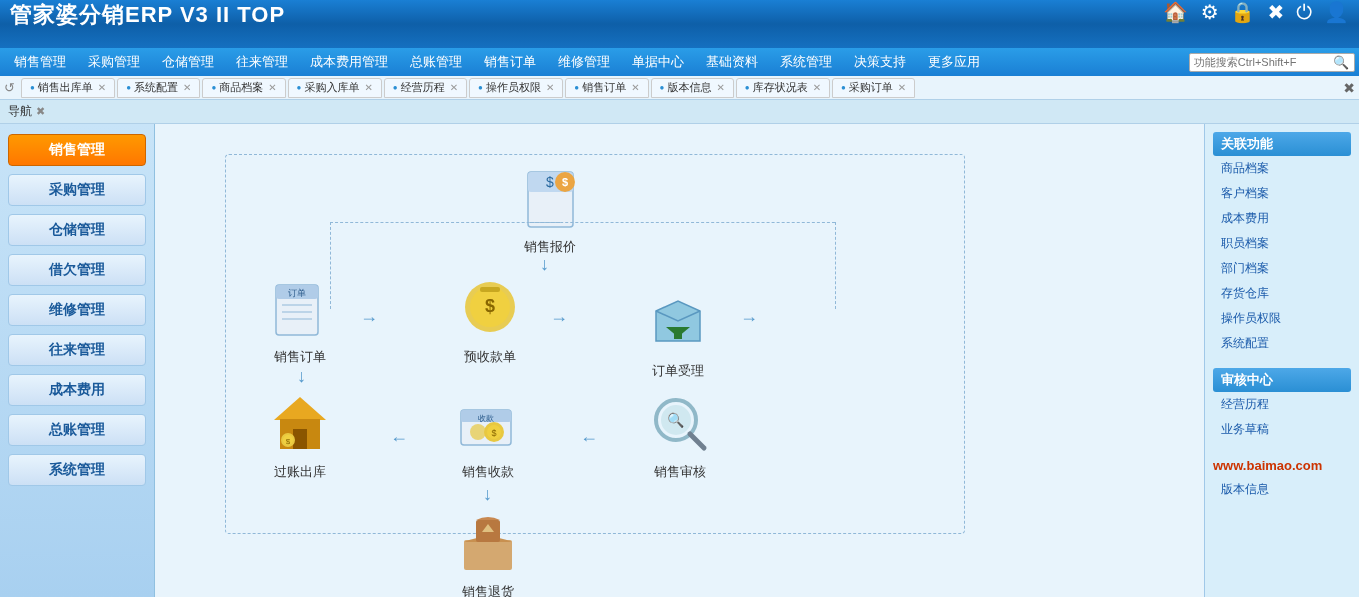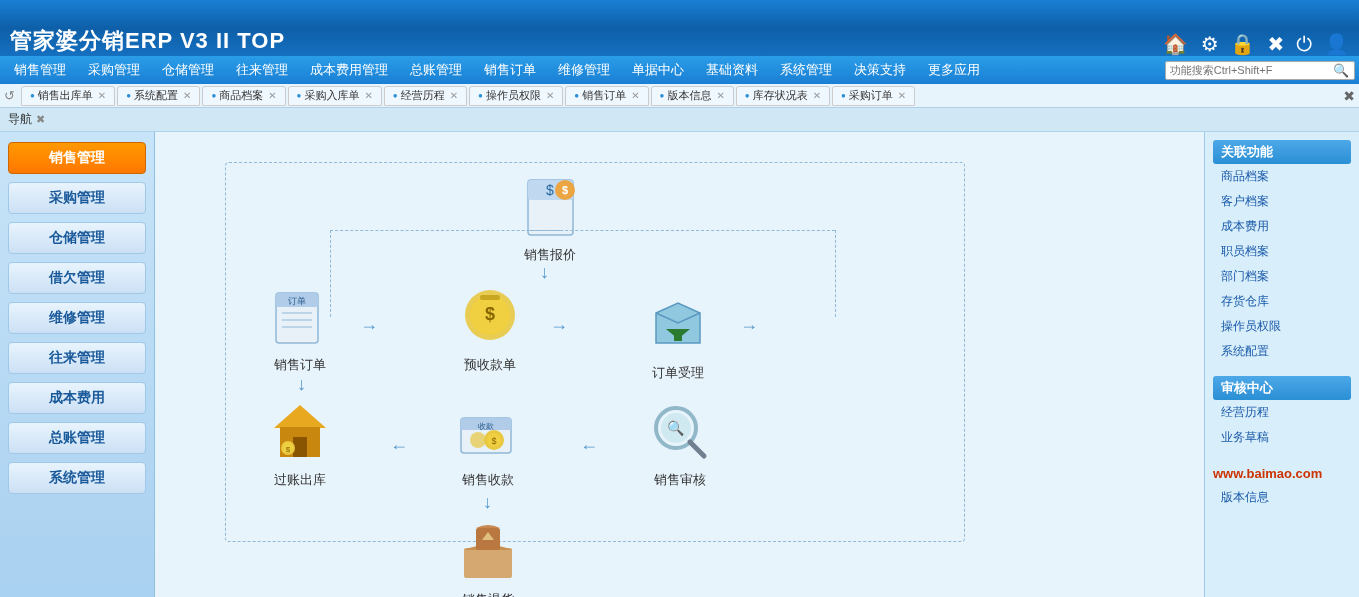--- a/index.html
+++ b/index.html
@@ -1,23 +1,23 @@
 <!DOCTYPE html>
 <html><head>
   <meta charset="utf-8">
   <style>
     * { margin: 0; padding: 0; box-sizing: border-box; }
     body { font-family: 'Microsoft YaHei', SimHei, sans-serif; font-size: 12px; background: #d0e8f5; width: 1359px; height: 597px; overflow: hidden; }
 
     
     #header {
       background: linear-gradient(180deg, #1a7fd4 0%, #0e5fa8 50%, #1570c0 100%);
-      height: 56px;
-      display: flex;
-      align-items: flex-end;
+      height: 48px;
+      display: flex;
+      align-items: flex-start;
       padding: 0 10px;
     }
     #logo-area {
       display: flex;
       align-items: center;
       flex: 1;
     }
     #header-icons {
       display: flex;
       align-items: center;
@@ -235,21 +235,21 @@
   <span class="menu-item">往来管理</span>
   <span class="menu-item">成本费用管理</span>
   <span class="menu-item">总账管理</span>
   <span class="menu-item">销售订单</span>
   <span class="menu-item">维修管理</span>
   <span class="menu-item">单据中心</span>
   <span class="menu-item">基础资料</span>
   <span class="menu-item">系统管理</span>
   <span class="menu-item">决策支持</span>
   <span class="menu-item">更多应用</span>
-  <div id="search-box" style="margin-left:auto;display:flex;align-items:center;background:white;border:1px solid #aaa;border-radius:2px;padding:1px 4px;gap:24px;">
+  <div id="search-box" style="margin-left:auto;display:flex;align-items:center;background:white;border:1px solid #aaa;border-radius:2px;padding:1px 4px;">
     <input id="search-input" style="border: none; outline: none; font-size: 11px; width: 140px; color: rgb(153, 153, 153);" placeholder="功能搜索Ctrl+Shift+F">
     <span style="color:#666;font-size:13px;cursor:pointer;">🔍</span>
   </div>
 </div>
 
 <div id="tabbar">
   <span style="color:#888;font-size:13px;cursor:pointer;margin-right:4px;">↺</span>
   <div class="tab-item">
       <span class="tab-dot">●</span>
       <span>销售出库单</span>
@@ -366,21 +366,21 @@
             <circle cx="32" cy="30" r="20" fill="#f0d040"></circle>
             <text x="32" y="35" text-anchor="middle" font-size="18" fill="#886600" font-weight="bold">$</text>
             <rect x="22" y="10" width="20" height="5" rx="2" fill="#c8a820"></rect>
           </svg>
         </div>
         <span class="flow-label">预收款单</span>
       </div>
 
       <div style="position:absolute;top:162px;left:375px;color:#5599cc;font-size:18px;">→</div>
 
-      <div class="flow-item" style="top:138px;left:468px;">
+      <div class="flow-item" style="top:144px;left:468px;">
         <div class="flow-icon">
           <svg width="65" height="65" viewBox="0 0 65 65">
             <path d="M10 20 L32 10 L54 20 L54 50 L10 50 Z" fill="#90c8e0" stroke="#5a98c0" stroke-width="1.5"></path>
             <path d="M10 20 L32 30 L54 20" fill="none" stroke="#5a98c0" stroke-width="1.5"></path>
             <polygon points="32,38 20,28 44,28" fill="#2a7a30" transform="translate(0,8)"></polygon>
             <rect x="28" y="38" width="8" height="10" fill="#2a7a30"></rect>
           </svg>
         </div>
         <span class="flow-label">订单受理</span>
       </div>

